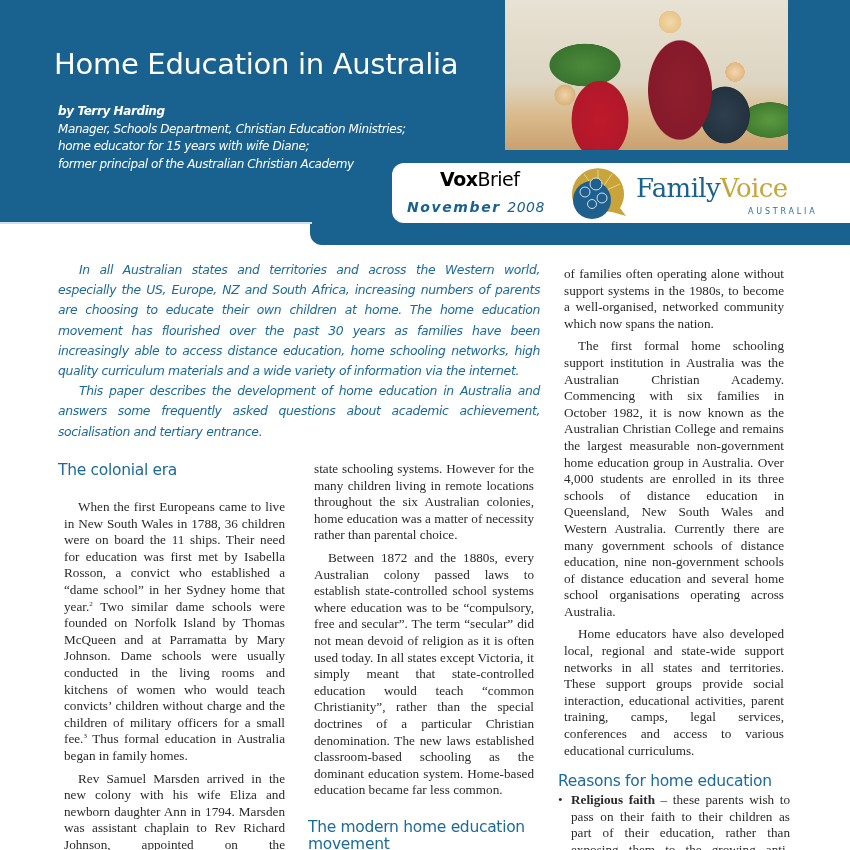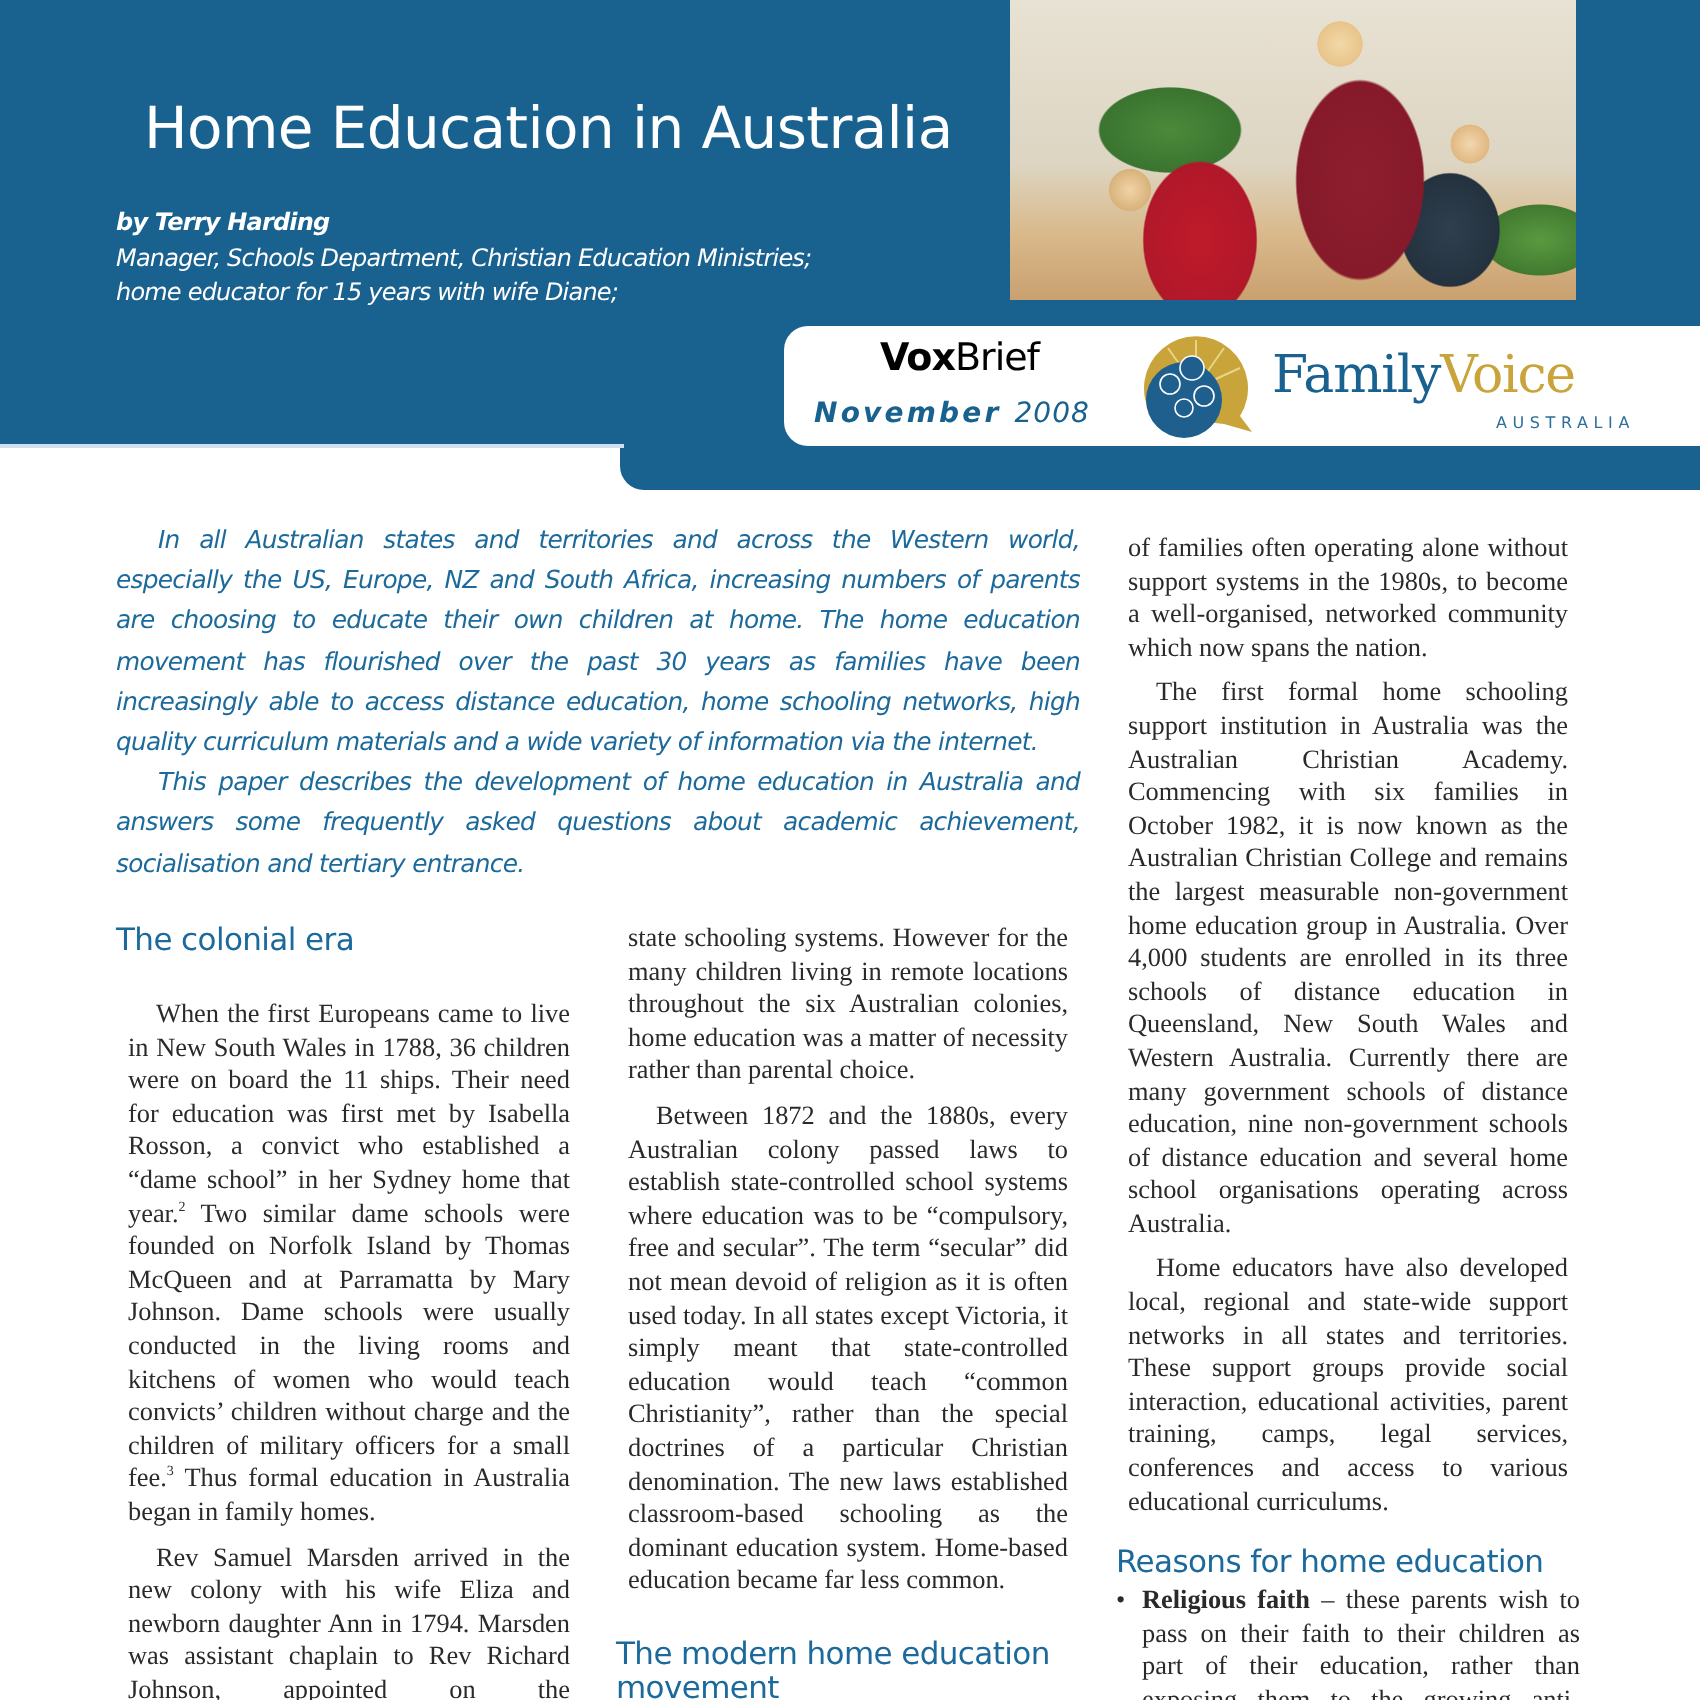--- a/index.html
+++ b/index.html
@@ -1,20 +1,20 @@
 <!DOCTYPE html>
 <html><head>
 <meta charset="utf-8">
 <style>
   html, body { margin:0; padding:0; }
   body { width:850px; height:850px; overflow:hidden; background:#ffffff; position:relative; font-family:"Liberation Serif", serif; }
   .band { position:absolute; left:0; top:0; width:850px; height:222px; background:#19618e; }
   .band-ext { position:absolute; left:310px; top:200px; width:540px; height:45px; background:#19618e; border-bottom-left-radius:12px; }
   .band-line { position:absolute; left:0; top:222px; width:312px; height:2px; background:#cfe0ec; }
-  .title { position:absolute; left:72px; top:28px; color:#ffffff; font-family:"DejaVu Sans", sans-serif; font-size:29px; font-weight:normal; letter-spacing:-0.3px; white-space:nowrap; }
+  .title { position:absolute; left:54px; top:28px; color:#ffffff; font-family:"DejaVu Sans", sans-serif; font-size:29px; font-weight:normal; letter-spacing:-0.3px; white-space:nowrap; }
   .byline { position:absolute; left:58px; top:103px; color:#ffffff; font-family:"DejaVu Sans", sans-serif; font-style:italic; font-size:12px; line-height:17.5px; white-space:nowrap; letter-spacing:-0.4px; }
   .byline .author { font-weight:bold; }
   .photo { position:absolute; left:505px; top:0; width:283px; height:150px; overflow:hidden;
     background:
       radial-gradient(ellipse 40px 55px at 95px 120px, #c01a2a 0%, #b0182a 70%, transparent 72%),
       radial-gradient(ellipse 45px 70px at 175px 90px, #8e1e2e 0%, #861a2a 70%, transparent 72%),
       radial-gradient(ellipse 35px 40px at 220px 115px, #2f3f4e 0%, #24323f 70%, transparent 72%),
       radial-gradient(circle 14px at 165px 22px, #f2d9a8 0%, #e8c48a 80%, transparent 82%),
       radial-gradient(circle 12px at 230px 72px, #f3d6b0 0%, #e0b880 80%, transparent 82%),
       radial-gradient(circle 13px at 60px 95px, #f1d3a8 0%, #d8b27a 80%, transparent 82%),
@@ -53,20 +53,21 @@
 <div class="band"></div>
 <div class="band-ext"></div>
 <div class="band-line"></div>
 
 <h1 class="title">Home Education in Australia</h1>
 
 <div class="byline">
   <div class="author">by Terry Harding</div>
   <div>Manager, Schools Department, Christian Education Ministries;</div>
   <div>home educator for 15 years with wife Diane;</div>
+  <div>former principal of the Australian Christian Academy</div>
 </div>
 
 <div class="photo" title="mother helping two children with schoolwork at kitchen table"></div>
 
 <div class="brand-box"></div>
 <div class="vox"><b>Vox</b><span>Brief</span></div>
 <div class="date"><span>November</span> <span class="yr">2008</span></div>
 
 <svg class="logo-icon" viewBox="0 0 64 52">
   <path d="M10 40 A26 26 0 1 1 54 40 L60 48 L46 44 Z" fill="#c9a43a"></path>

